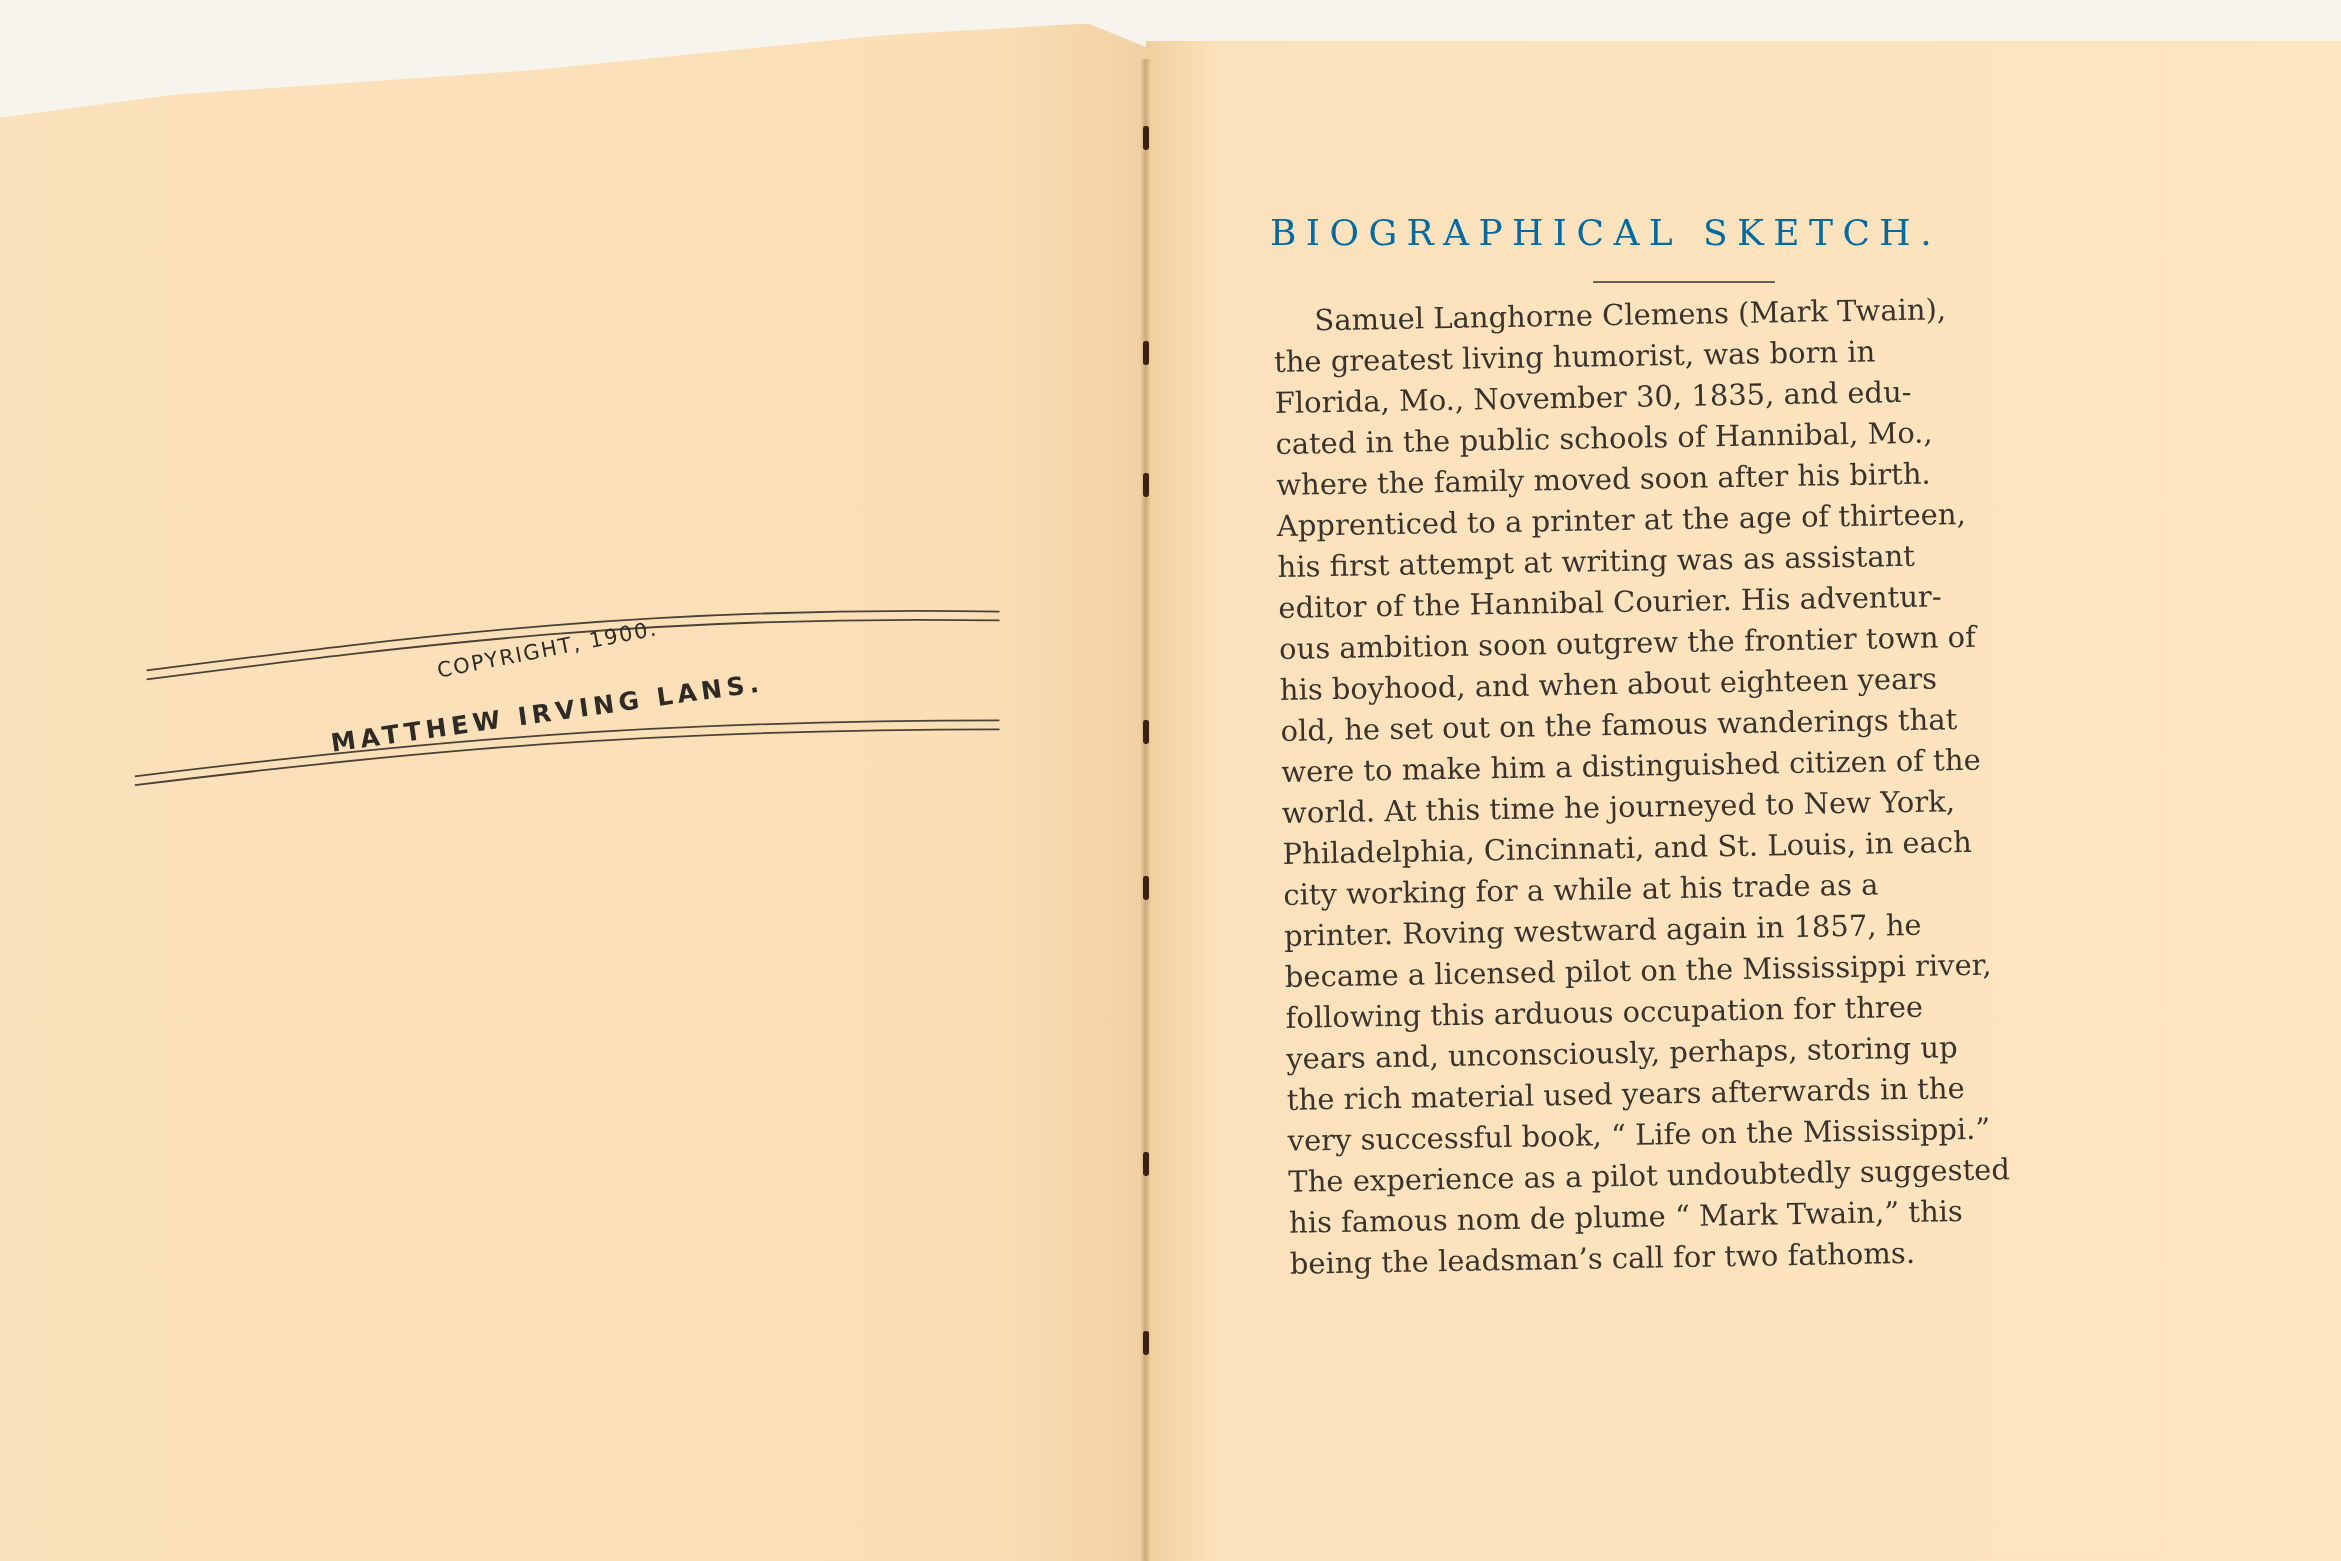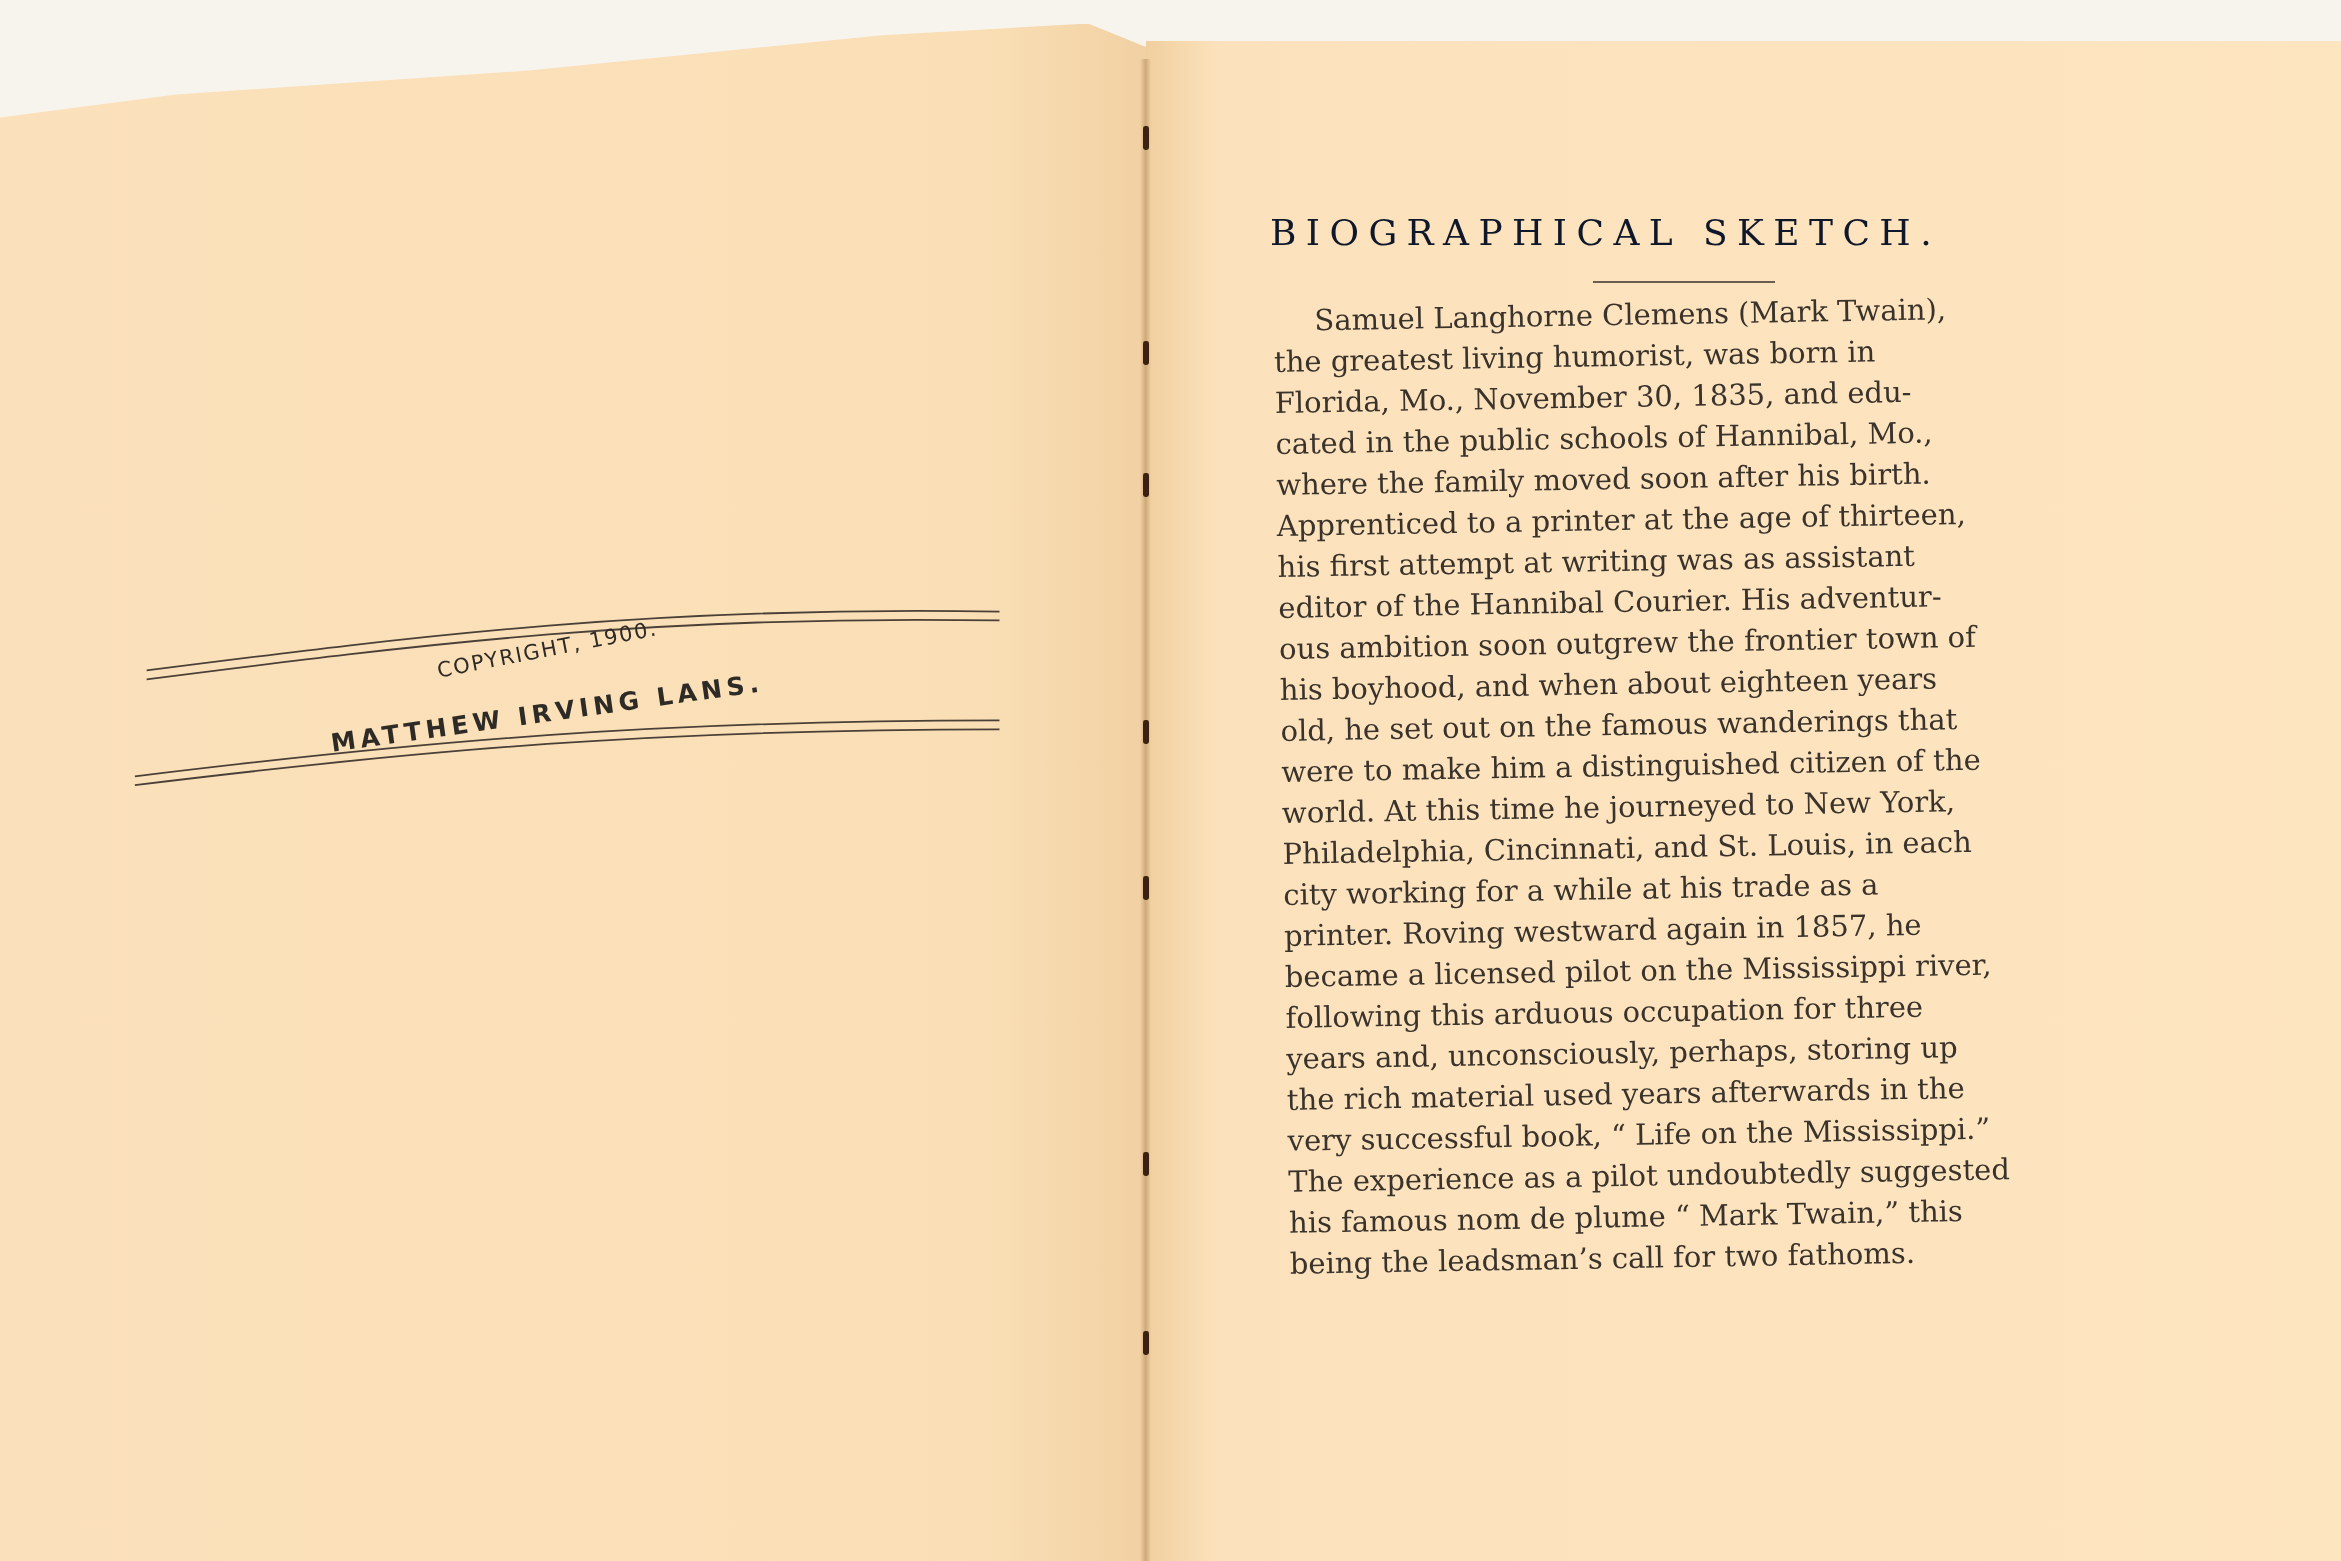--- a/index.html
+++ b/index.html
@@ -2,21 +2,21 @@
 <html style="font-size:9.4px"><head>
 <meta charset="utf-8">
 <style>
   html, body { margin:0; padding:0; }
   body { width:2342px; height:1561px; background:#f7f4ee; position:relative; overflow:hidden; font-family:"DejaVu Serif", serif; }
   .page { position:absolute; background:#fbe0b8; }
   .left-page { left:0; top:23.5px; width:1146px; height:1538px; clip-path: polygon(0 94px, 176px 71px, 529px 47px, 882px 11.8px, 1088px 0, 1146px 23.5px, 1146px 1538px, 0 1538px); background:linear-gradient(90deg,#fbe1bb 0%,#fadfb6 85%,#f1d1a3 100%); }
   .right-page { left:1146px; top:41px; width:1196px; height:1520px; background:linear-gradient(90deg,#f0cf9f 0%,#fce2bc 6%,#fde5c0 100%); }
   .spine { position:absolute; left:1140px; top:59px; width:10.6px; height:1503px; background:linear-gradient(90deg, rgba(160,110,60,0) 0%, rgba(140,95,50,.35) 50%, rgba(160,110,60,0) 100%); }
   .stitch { position:absolute; left:1143px; width:5.9px; height:23.5px; background:#3b2210; border-radius:2.4px; }
-  .heading { position:absolute; left:1270px; top:212px; font-size:36px; letter-spacing:9.4px; color:#0f172a; white-space:nowrap; }
+  .heading { position:absolute; left:1270px; top:212px; font-size:36px; letter-spacing:9.4px; color:#0369a1; white-space:nowrap; }
   .rule { position:absolute; left:1593px; top:281px; width:182px; height:1.8px; background:#6a5e50; }
   .body-text { position:absolute; left:1273px; top:301px; width:999px; color:#3a332c; transform:rotate(-1deg); transform-origin:0 0; }
   .line { white-space:nowrap; font-size:29px; line-height:41px; }
   .line.indent { padding-left:41px; }
   .copyright-block { position:absolute; left:129px; top:594px; width:894px; height:200px; }
   .copyright-block svg { position:absolute; left:0; top:0; }
   .cp1 { position:absolute; left:306px; top:65px; font-family:"DejaVu Sans", sans-serif; font-size:21px; letter-spacing:1.8px; color:#2e2a26; transform:rotate(-11deg); transform-origin:0 0; white-space:nowrap; }
   .cp2 { position:absolute; left:200px; top:135px; font-family:"DejaVu Sans", sans-serif; font-weight:bold; font-size:25px; letter-spacing:4.7px; color:#2e2a26; transform:rotate(-8deg); transform-origin:0 0; white-space:nowrap; }
 </style>
 </head>

